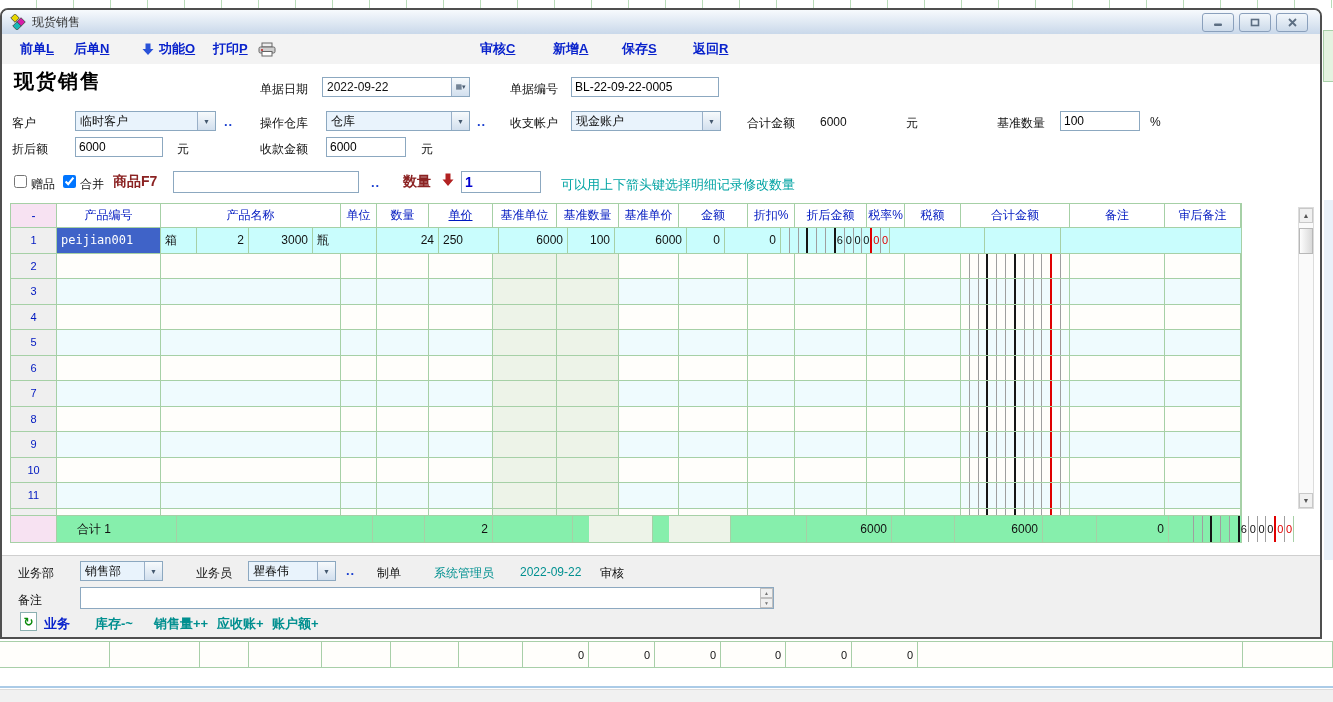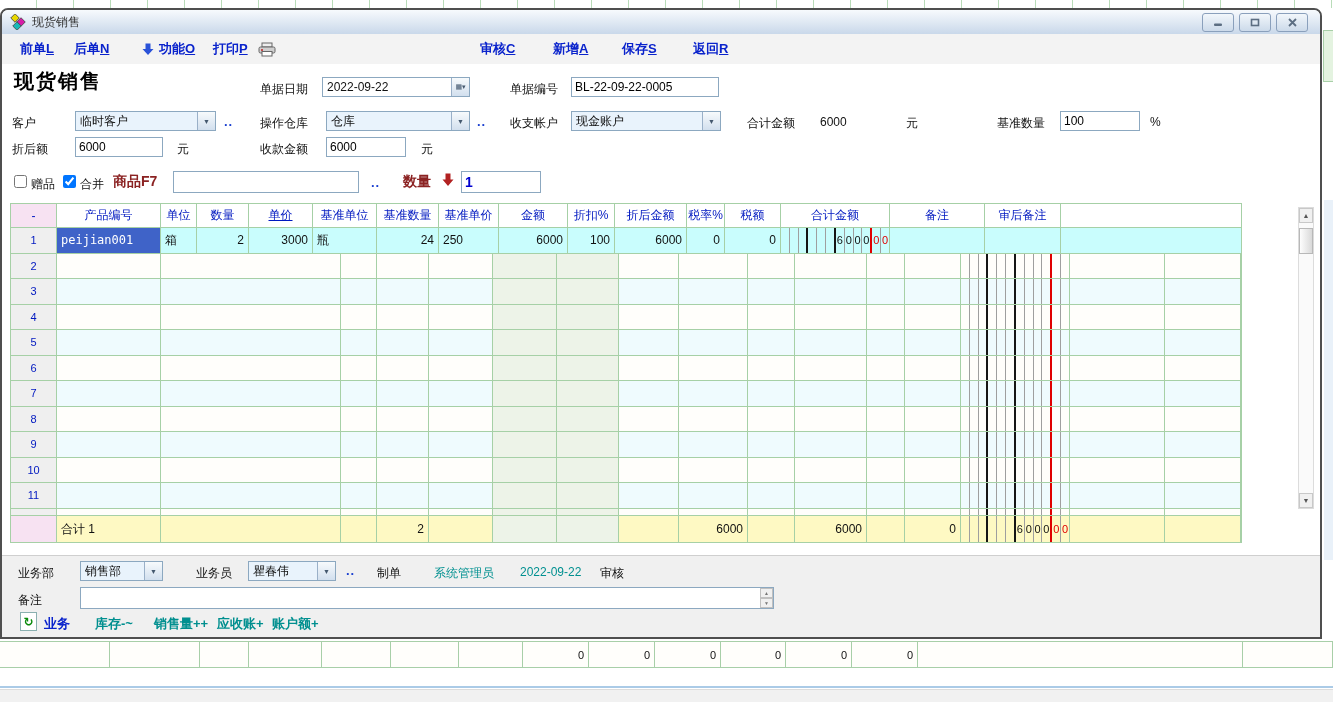--- a/index.html
+++ b/index.html
@@ -64,21 +64,21 @@
   .hcell.pink{background:#f7e2f2;}
   #gbody{height:287px;overflow:hidden;}
   .gcell{display:flex;align-items:center;border-right:1px solid #a6d0a6;box-sizing:border-box;
     padding:0 4px;font-size:12px;overflow:hidden;white-space:nowrap;}
   .gcell.r{justify-content:flex-end;}
   .gcell.c{justify-content:center;}
   .gcell.num{background:#efefef;color:#0018c0;font-size:11px;justify-content:center;padding:0;}
   .gcell.green{background:#edf3e8;}
   .gcell.sel{background:#3f63c8;color:#fff;font-family:"DejaVu Sans Mono",monospace;font-size:12px;}
   .gcell.noPad{padding:0;}
-  #gtotals{display:flex;height:27px;background:#fef9c3;box-sizing:border-box;border-top:1px solid #a6d0a6;}
+  #gtotals{display:flex;height:27px;background:#86efac;box-sizing:border-box;border-top:1px solid #a6d0a6;gap:16px;}
   .row-white{background:#fffefb;}
   .row-azure{background:#effbfe;}
   .row-current{background:#c9fdfd;}
   .amt{display:flex;height:100%;width:100%;}
   .ac{flex:1;border-right:1px solid #9f9f9f;display:flex;align-items:center;justify-content:center;
     font-size:11px;color:#111;box-sizing:border-box;}
   .ac.b{border-right:2px solid #151515;}
   .ac.r{border-right:2px solid #e00000;}
   .ac:last-child{border-right:none;}
   .ac.redDigit{color:#e00000;}
@@ -225,26 +225,28 @@
       <input type="checkbox" class="cb" style="left: 61px; top: 111px;" checked="">
       <span class="lbl" style="left:78px;top:112px">合并</span>
       <span class="lbl maroon" style="left:111px;top:109px">商品F7</span>
       <input class="tin" style="left: 171px; top: 107px; width: 186px; height: 22px;" value="">
       <span class="lookup" style="left:369px;top:111px">..</span>
       <span class="lbl maroon" style="left:401px;top:109px">数量</span>
       <svg class="abs" style="left:440px;top:109px" width="12" height="14">
           <path d="M3.5 0.5 h5 v6 h3 L6 13 L0.5 6.5 h3 z" fill="#b22222"></path>
         </svg>
       <input id="qty-input" class="tin" style="left: 459px; top: 107px; width: 80px; height: 22px;" value="1">
+      <span id="hint" class="lbl" style="left:559px;top:112px">可以用上下箭头键选择明细记录修改数量</span>
     </div>
 
     <div id="grid" class="abs">
       <div id="ghead">
           <div class="hcell pink" style="width: 46px; flex: 0 0 46px;">-</div>
           <div class="hcell" style="width: 104px; flex: 0 0 104px;">产品编号</div>
+          <div class="hcell" style="width: 180px; flex: 0 0 180px;">产品名称</div>
           <div class="hcell" style="width: 36px; flex: 0 0 36px;">单位</div>
           <div class="hcell" style="width: 52px; flex: 0 0 52px;">数量</div>
           <div class="hcell" style="width: 64px; flex: 0 0 64px; text-decoration: underline;">单价</div>
           <div class="hcell" style="width: 64px; flex: 0 0 64px;">基准单位</div>
           <div class="hcell" style="width: 62px; flex: 0 0 62px;">基准数量</div>
           <div class="hcell" style="width: 60px; flex: 0 0 60px;">基准单价</div>
           <div class="hcell" style="width: 69px; flex: 0 0 69px;">金额</div>
           <div class="hcell" style="width: 47px; flex: 0 0 47px;">折扣%</div>
           <div class="hcell" style="width: 72px; flex: 0 0 72px;">折后金额</div>
           <div class="hcell" style="width: 38px; flex: 0 0 38px;">税率%</div>

